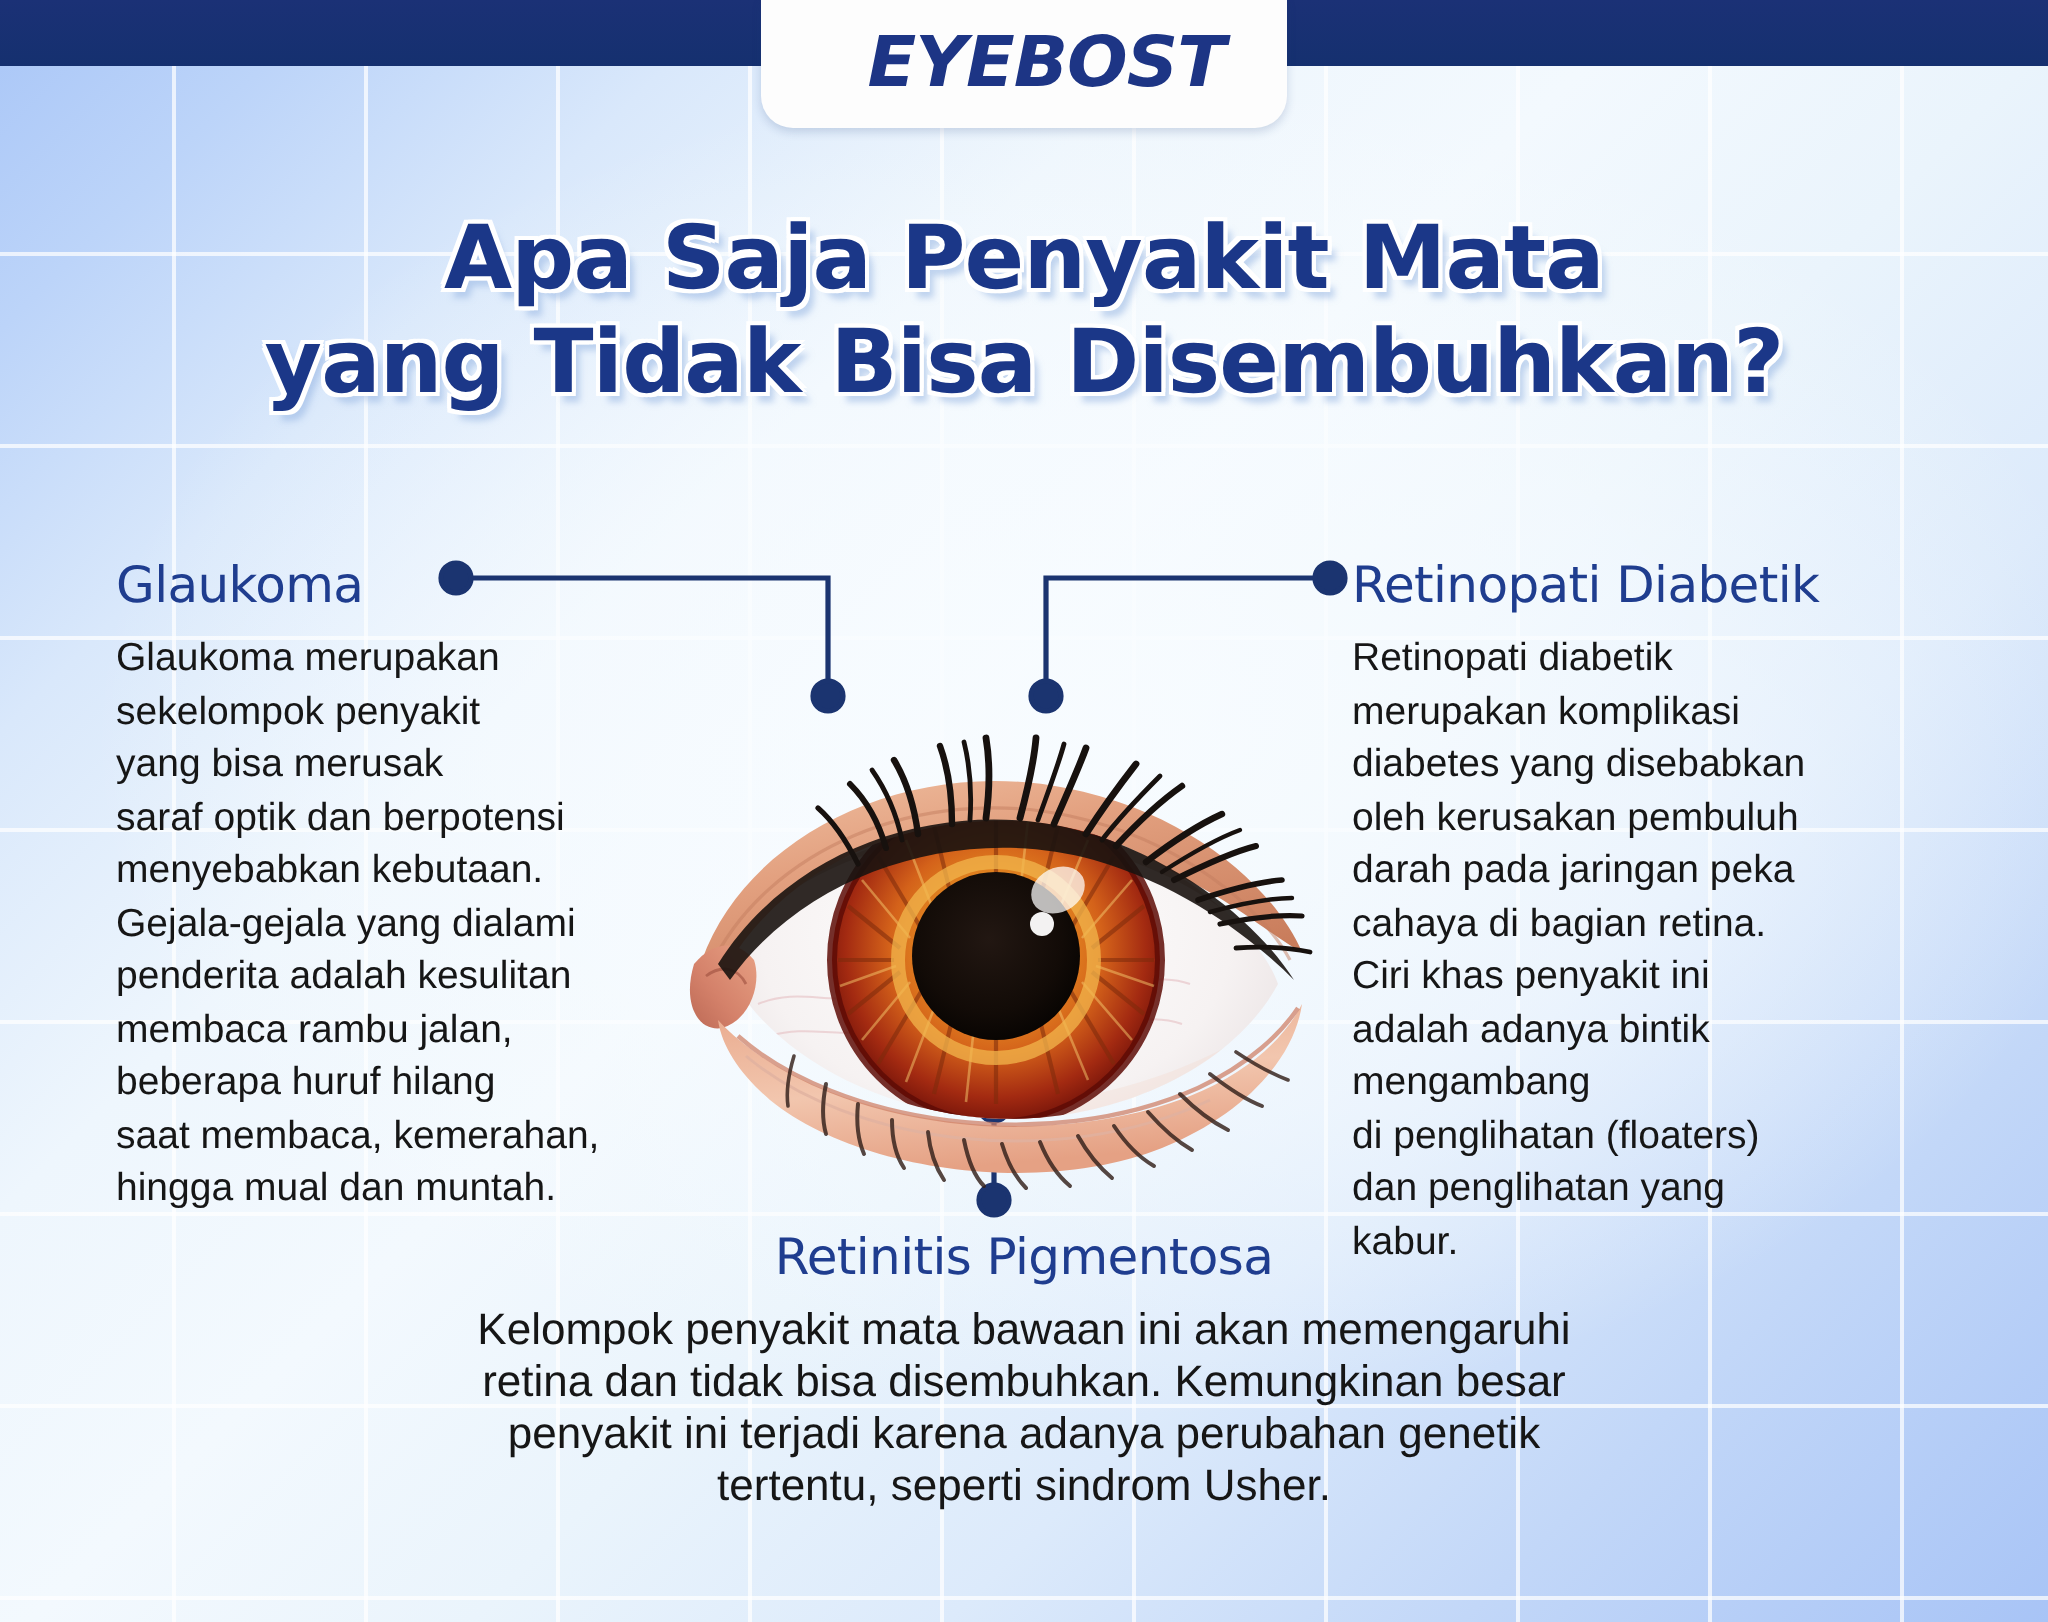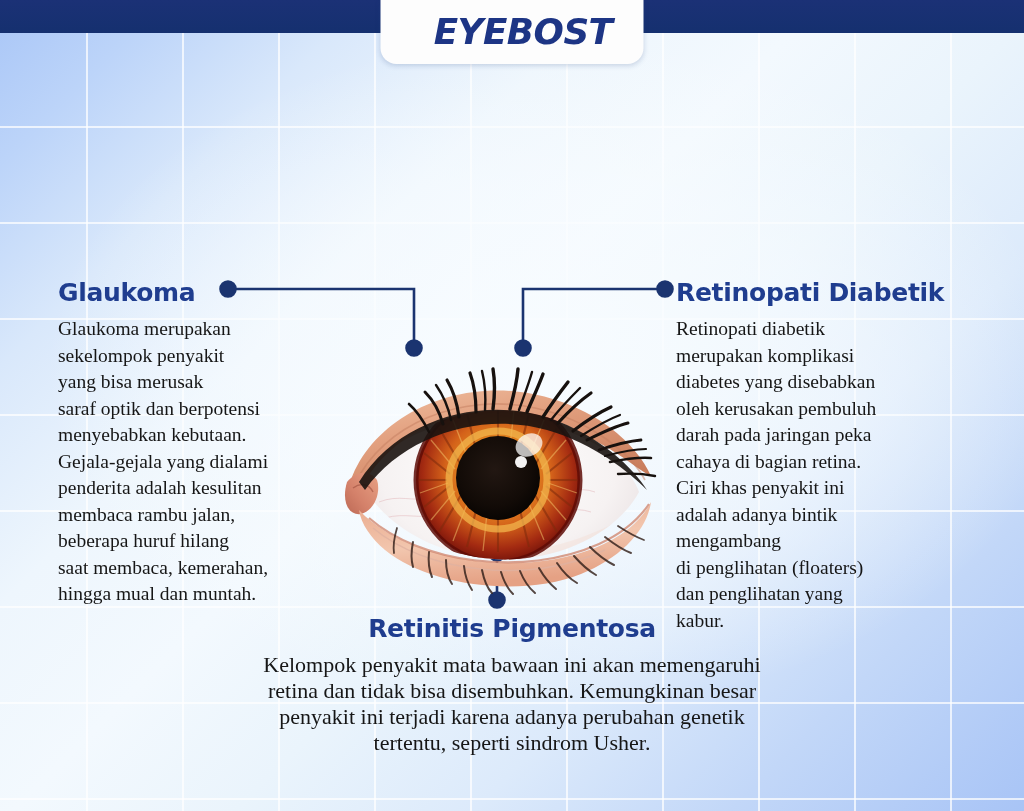--- a/index.html
+++ b/index.html
@@ -111,29 +111,29 @@
        0 2px 0 #ffffff, 0 -2px 0 #ffffff,
        2px 2px 0 #ffffff, -2px 2px 0 #ffffff,
        2px -2px 0 #ffffff, -2px -2px 0 #ffffff,
        4px 5px 3px rgba(150,180,225,0.55);
     white-space: nowrap;
   }
 
   
   .sec-heading {
     font-family: "DejaVu Sans", sans-serif;
-    font-weight: bold;
+    font-weight: normal;
     font-size: 25px;
     color: #1f3d8f;
     letter-spacing: -0.3px;
     white-space: nowrap;
   }
 
   .body-text {
-    font-family: Liberation Serif, serif;
+    font-family: Liberation Sans, sans-serif;
     font-size: 19.5px;
     line-height: 26.5px;
     color: #161616;
     white-space: pre-line;
   }
 
   
   .col-left {
     position: absolute;
     left: 58px;
@@ -188,20 +188,24 @@
 
   <div class="grid-layer"></div>
   <div class="grid-fade"></div>
 
   <div class="top-bar"></div>
 
   <div class="logo-badge">
     <span class="logo-text">EYEBOST</span>
   </div>
 
+  <div class="title-block">
+    <div class="title-line">Apa Saja Penyakit Mata</div>
+    <div class="title-line">yang Tidak Bisa Disembuhkan?</div>
+  </div>
 
   <svg class="connectors" width="1024" height="811" viewBox="0 0 1024 811">
 
     <g stroke="#1b3470" stroke-width="2.6" fill="#1b3470">
       <path d="M 228 289 L 414 289 L 414 348" fill="none"></path>
       <circle cx="228" cy="289" r="7.5"></circle>
       <circle cx="414" cy="348" r="7.5"></circle>
     </g>
 
     <g stroke="#1b3470" stroke-width="2.6" fill="#1b3470">

